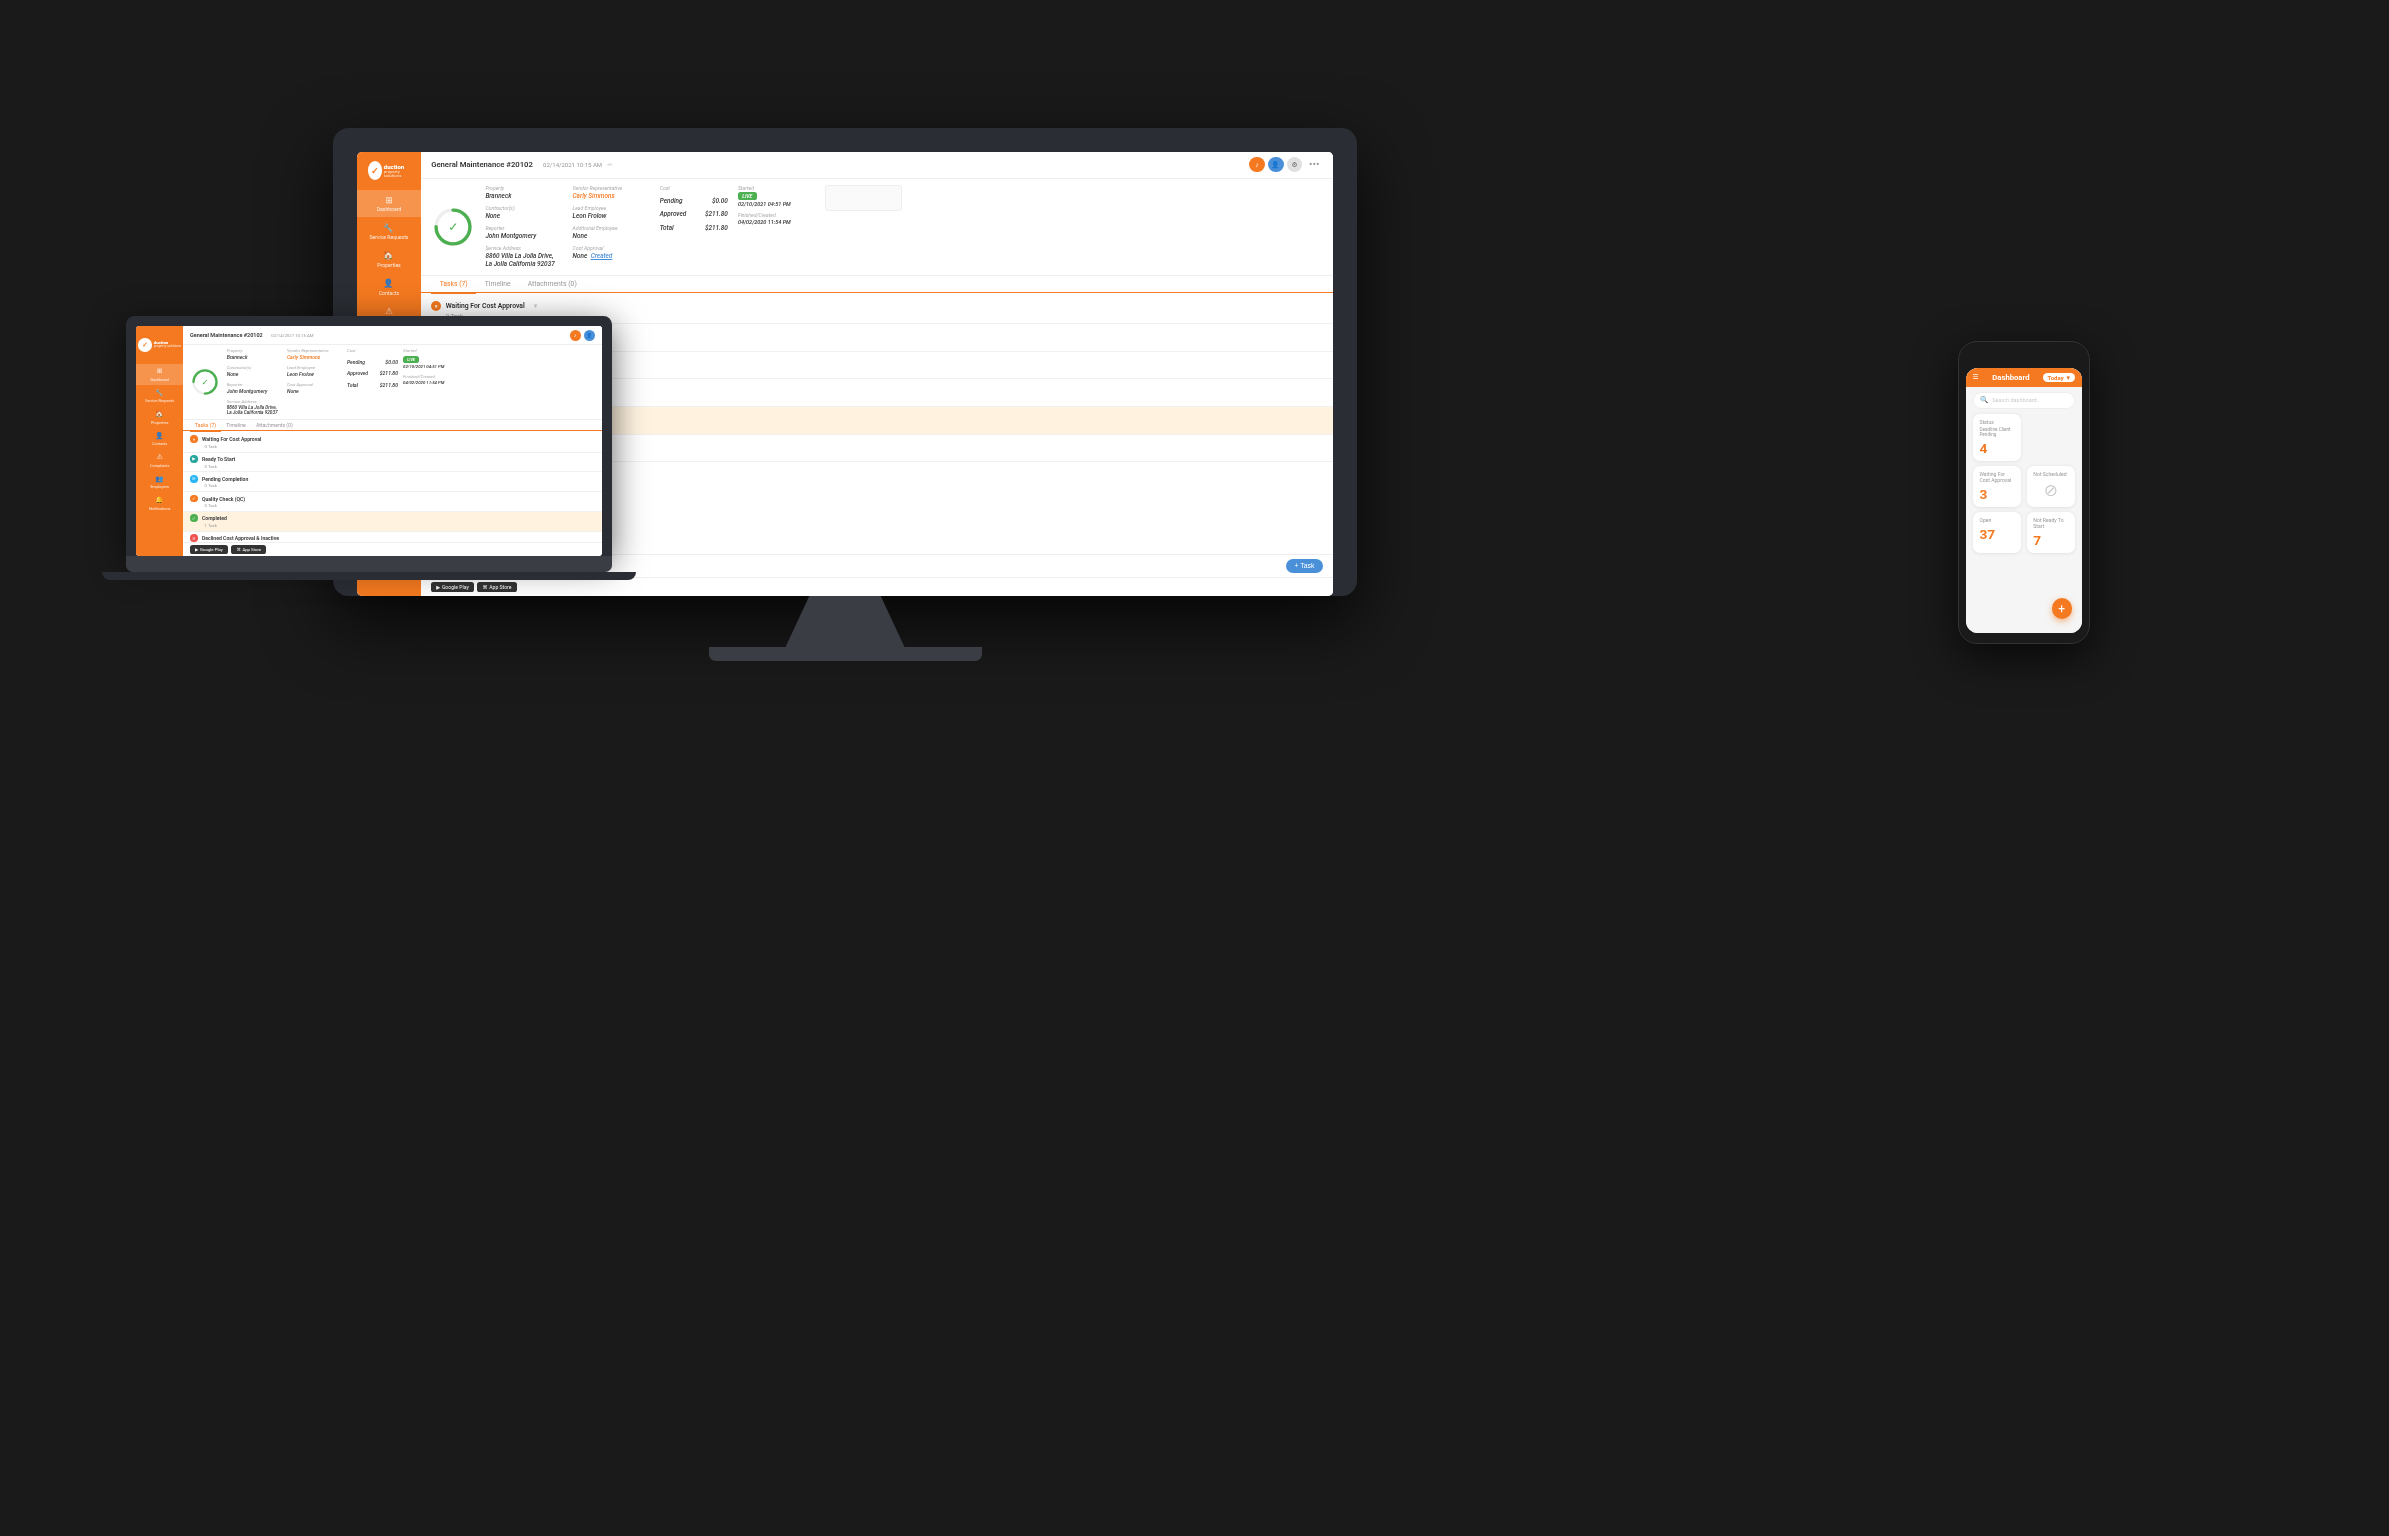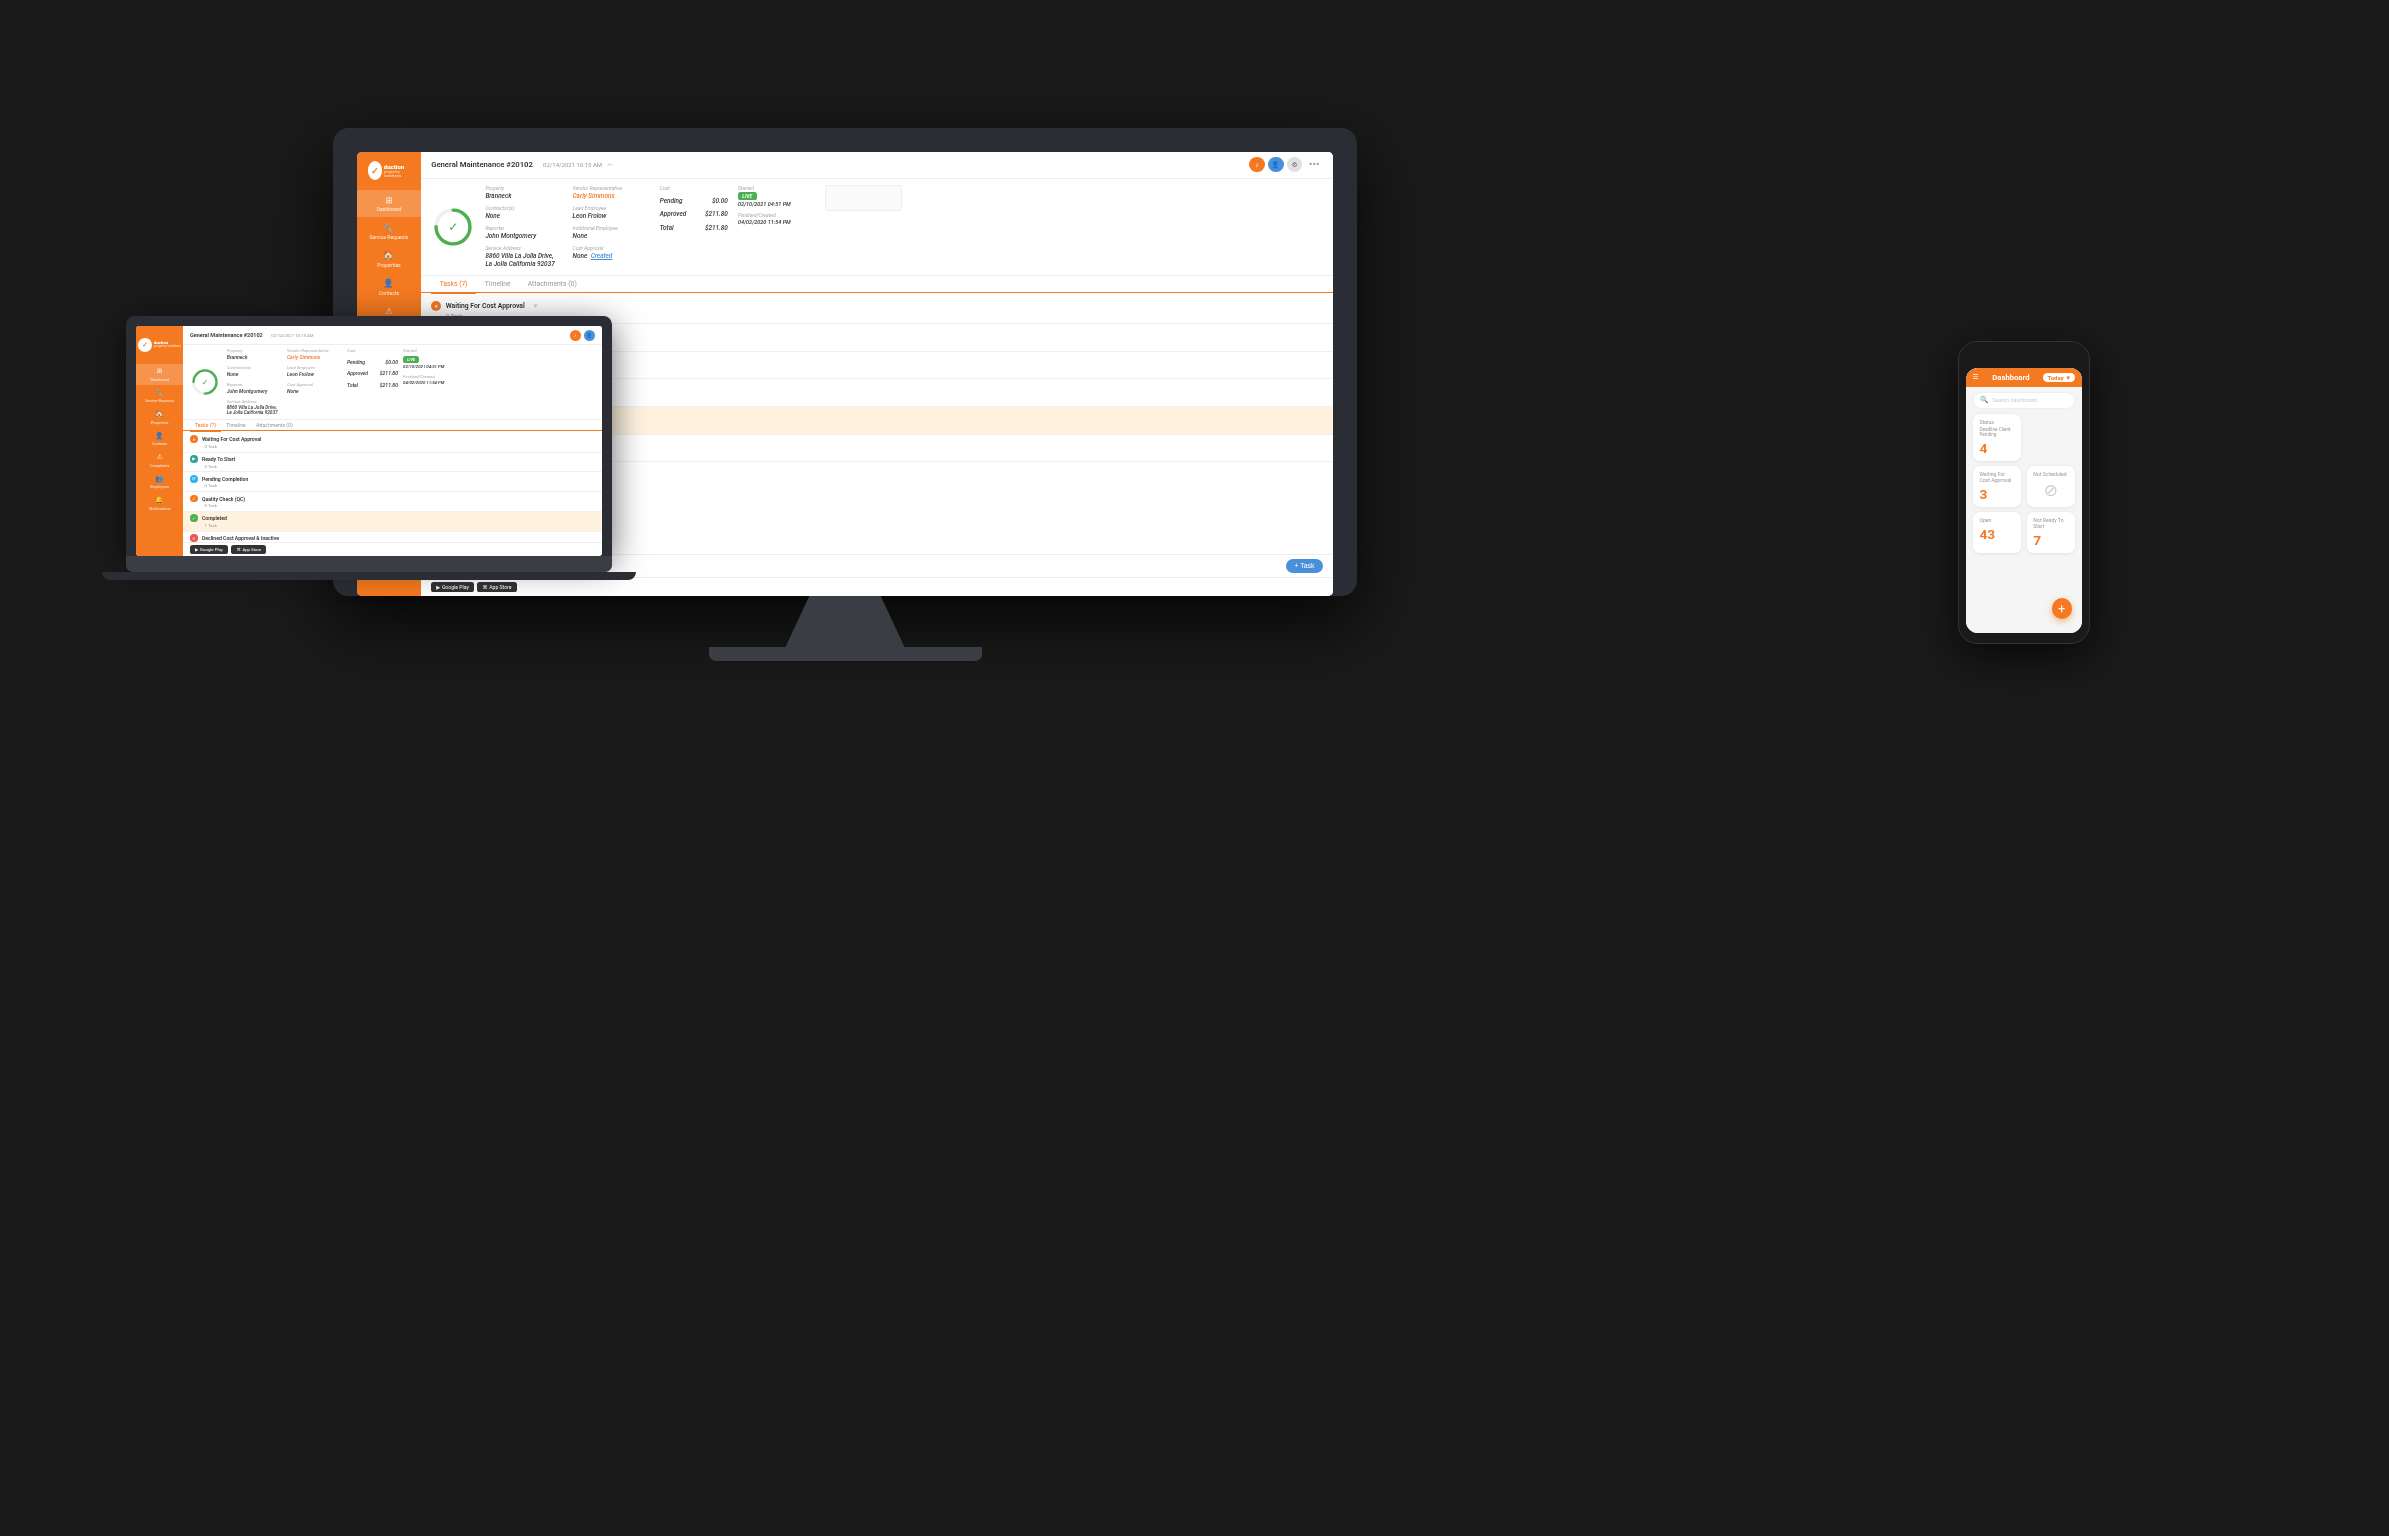--- a/index.html
+++ b/index.html
@@ -1065,21 +1065,21 @@
             <div class="phone-stat-value orange">3</div>
           </div>
 
           <div class="phone-stat-card" style="display:flex;flex-direction:column;align-items:flex-start;">
             <div class="phone-stat-label">Not Scheduled</div>
             <div class="phone-stat-icon" style="font-size:17px;color:#ccc;align-self:center;">⊘</div>
           </div>
 
           <div class="phone-stat-card">
             <div class="phone-stat-label">Open</div>
-            <div class="phone-stat-value orange">43</div>
+            <div class="phone-stat-value orange">37</div>
           </div>
 
           <div class="phone-stat-card">
             <div class="phone-stat-label">Not Ready To Start</div>
             <div class="phone-stat-value orange">7</div>
           </div>
         </div>
 
         <div class="phone-fab">+</div>
       </div>

